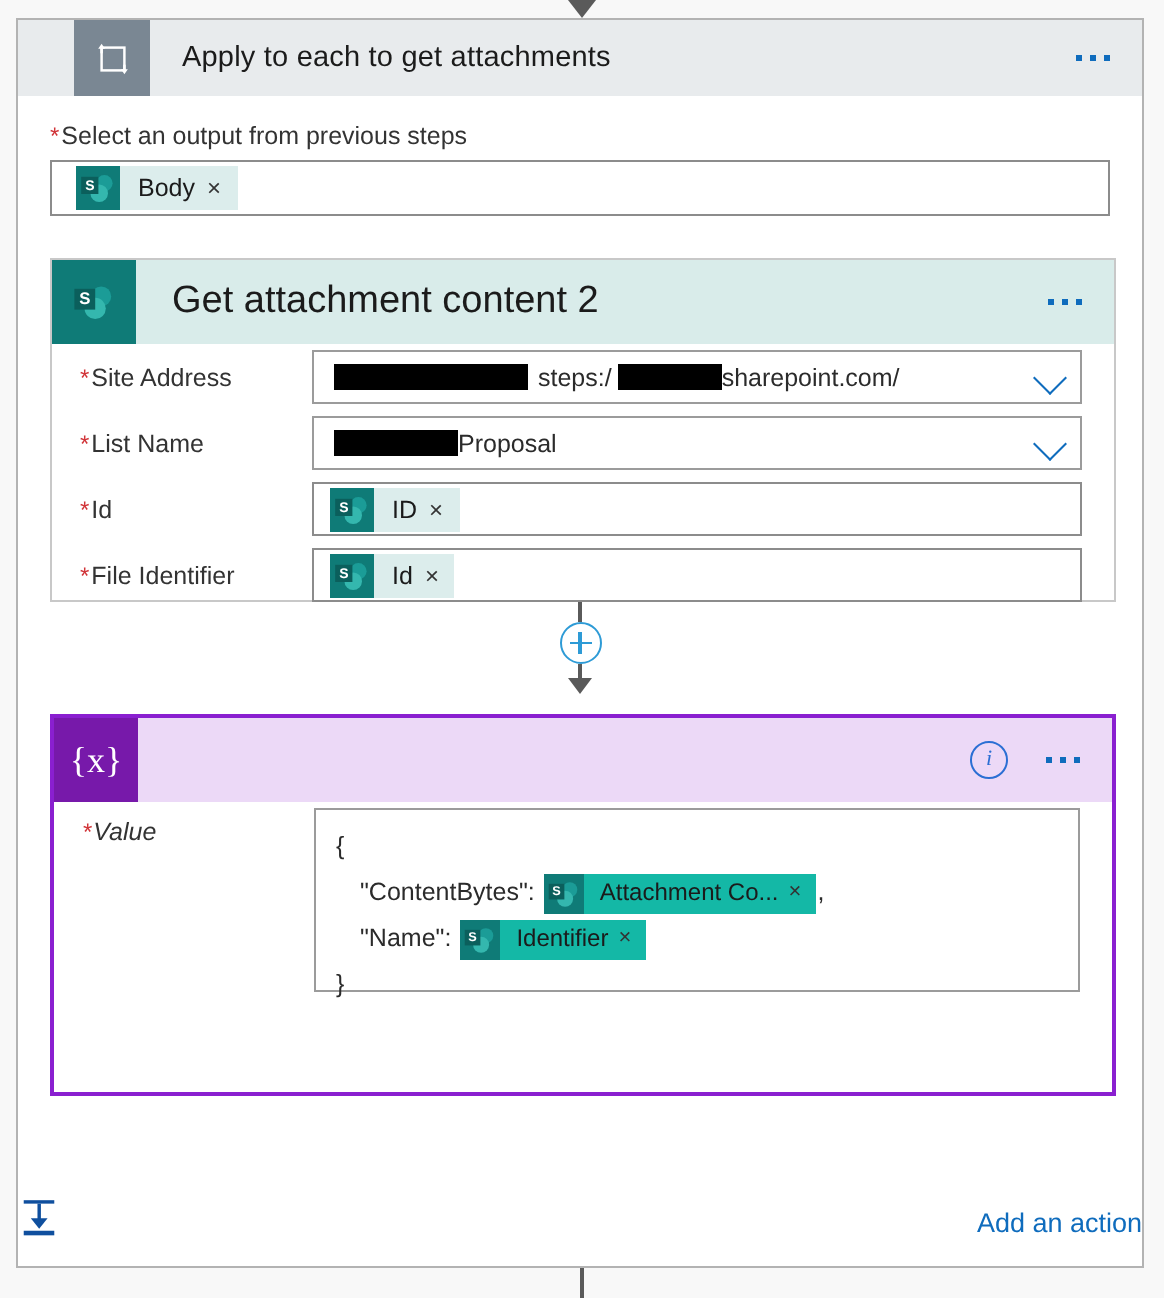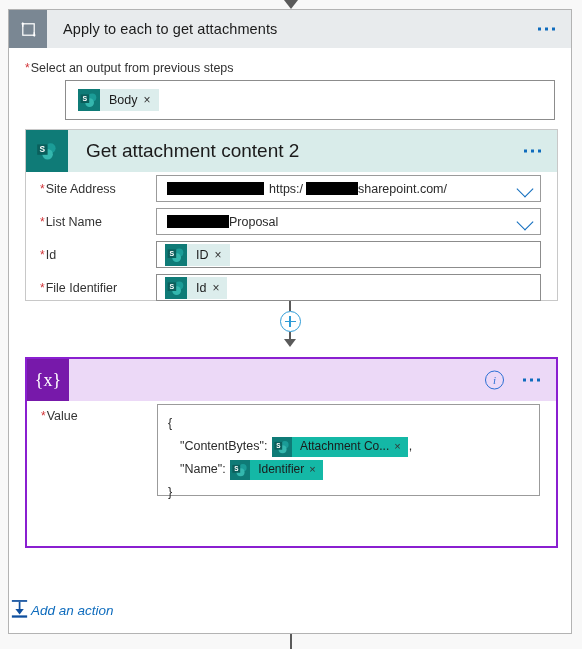--- a/index.html
+++ b/index.html
@@ -42,20 +42,21 @@
     background: #ffffff;
     border: 1px solid #b3b3b3;
     box-sizing: border-box;
   }
   .scope-header {
     height: 38px;
     background: #e8ebed;
     display: flex;
     align-items: center;
     position: relative;
+    padding-left: 28px;
   }
   .scope-icon-box {
     width: 38px;
     height: 38px;
     background: #7a8793;
     display: flex;
     align-items: center;
     justify-content: center;
     flex: 0 0 auto;
   }
@@ -90,28 +91,27 @@
     font-size: 12px;
     margin-right: 1px;
   }
 
   
   .foreach-body {
     padding: 13px 16px 0 16px;
   }
   .token-input {
     margin-top: 5px;
-    height: 40px;
+    height: 28px;
     border: 1px solid #8c8c8c;
     background: #fff;
     display: flex;
     align-items: center;
     padding-left: 12px;
     box-sizing: border-box;
-    margin-left: 40px;
   }
 
   
   .chip {
     display: inline-flex;
     align-items: center;
     background: #dcedec;
     height: 22px;
   }
   .chip .sp-ico {
@@ -262,21 +262,21 @@
     align-items: center;
     justify-content: center;
     line-height: 1;
   }
 
   .value-row {
     display: flex;
     padding: 0 16px 0 14px;
     margin-top: 3px;
   }
-  .value-row .lbl { width: 116px; flex: 0 0 auto; padding-top: 5px; }
+  .value-row .lbl { width: 116px; flex: 0 0 auto; padding-top: 5px; font-style: italic; }
   .value-box {
     flex: 1 1 auto;
     height: 92px;
     border: 1px solid #9b9b9b;
     background: #fff;
     box-sizing: border-box;
     padding: 7px 0 0 10px;
     font-size: 12.5px;
     color: #2b2b2b;
     line-height: 23px;
@@ -299,24 +299,23 @@
     white-space: nowrap;
   }
   .chip-inline .chip-x { font-size: 11px; color: #333; padding-right: 7px; line-height: 1; }
 
   
   .add-action {
     position: absolute;
     left: 0; right: 0;
     top: 588px;
     display: flex;
-    justify-content: flex-start;
+    justify-content: space-between;
     align-items: center;
     gap: 1px;
-    font-style: italic;
   }
   .add-action .lab {
     font-size: 13.5px;
     color: #0f6cbd;
   }
 
   
   .bottom-stem {
     position: absolute;
     left: 50%;
@@ -394,21 +393,21 @@
           <i></i>
         </div>
       </div>
 
       <div class="field-row">
         <div class="lbl req-label">
           <span class="star">*</span><span>Site Address</span>
         </div>
         <div class="field-ctl">
           <span class="redact" style="width:97px;"></span>
-          <span class="field-text" style="margin:0 3px 0 5px;">https:/</span>
+          <span class="field-text" style="margin:0 3px 0 5px;">steps:/</span>
           <span class="redact" style="width:52px;"></span>
           <span class="field-text">sharepoint.com/</span>
           <span class="chev"></span>
         </div>
       </div>
 
       <div class="field-row">
         <div class="lbl req-label">
           <span class="star">*</span><span>List Name</span>
         </div>

